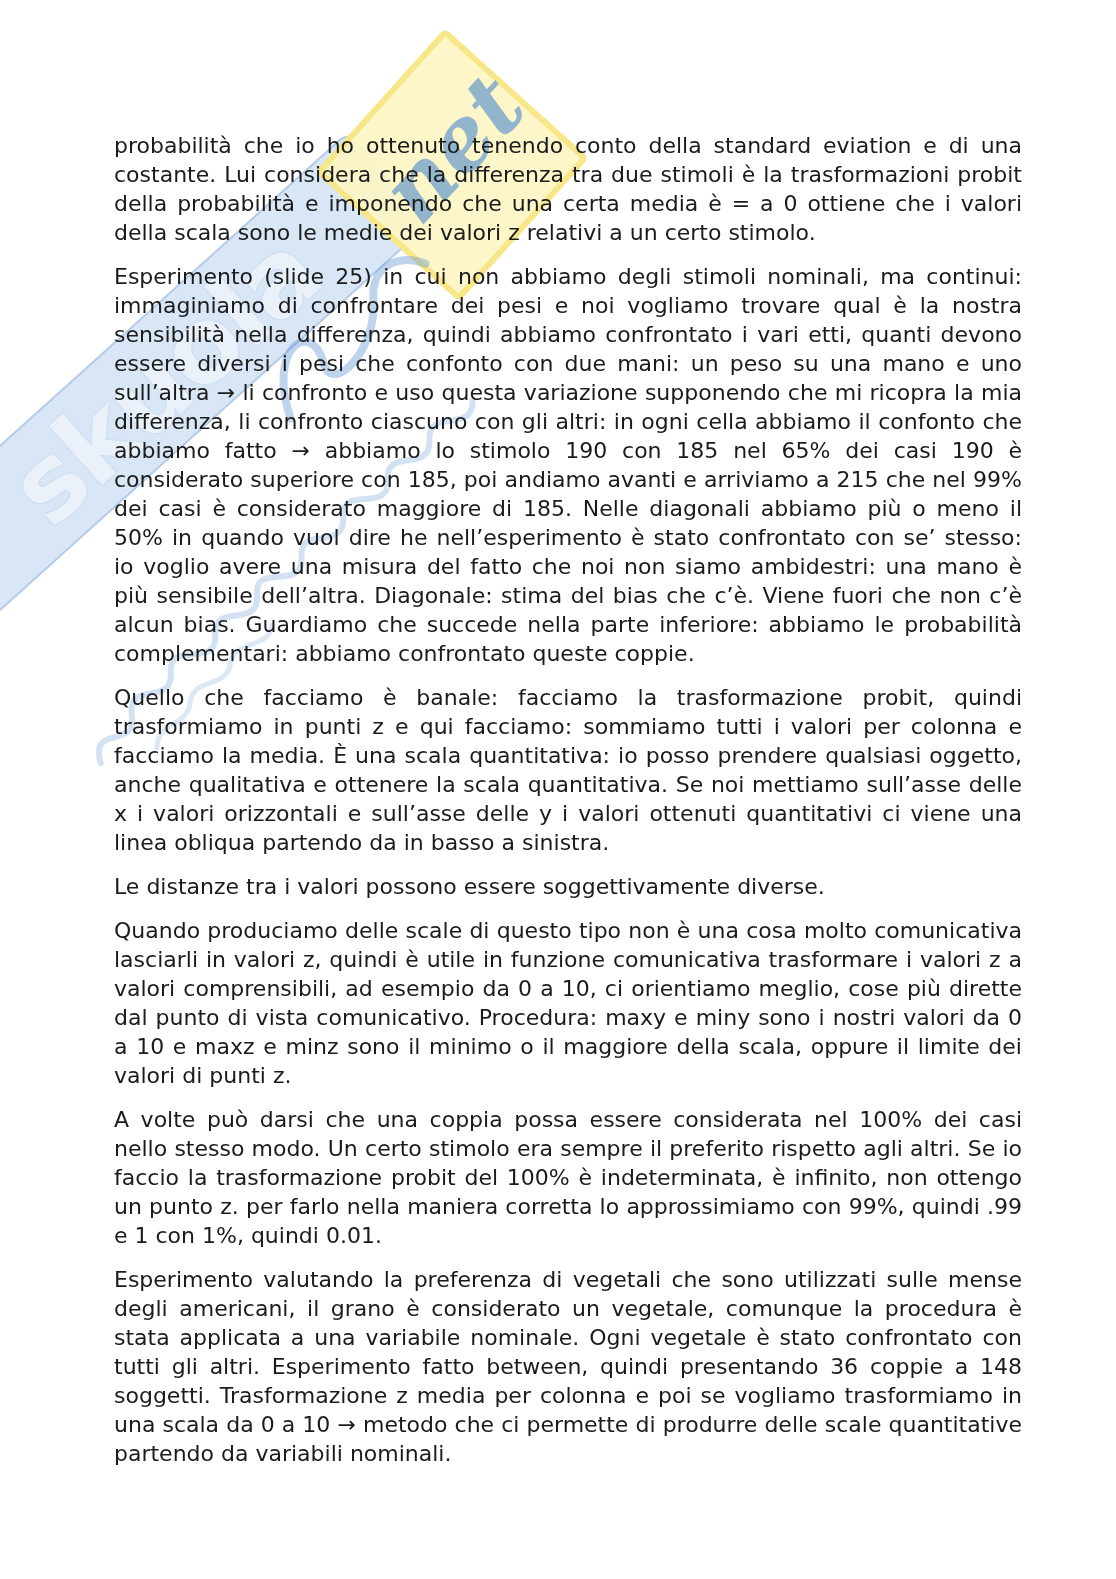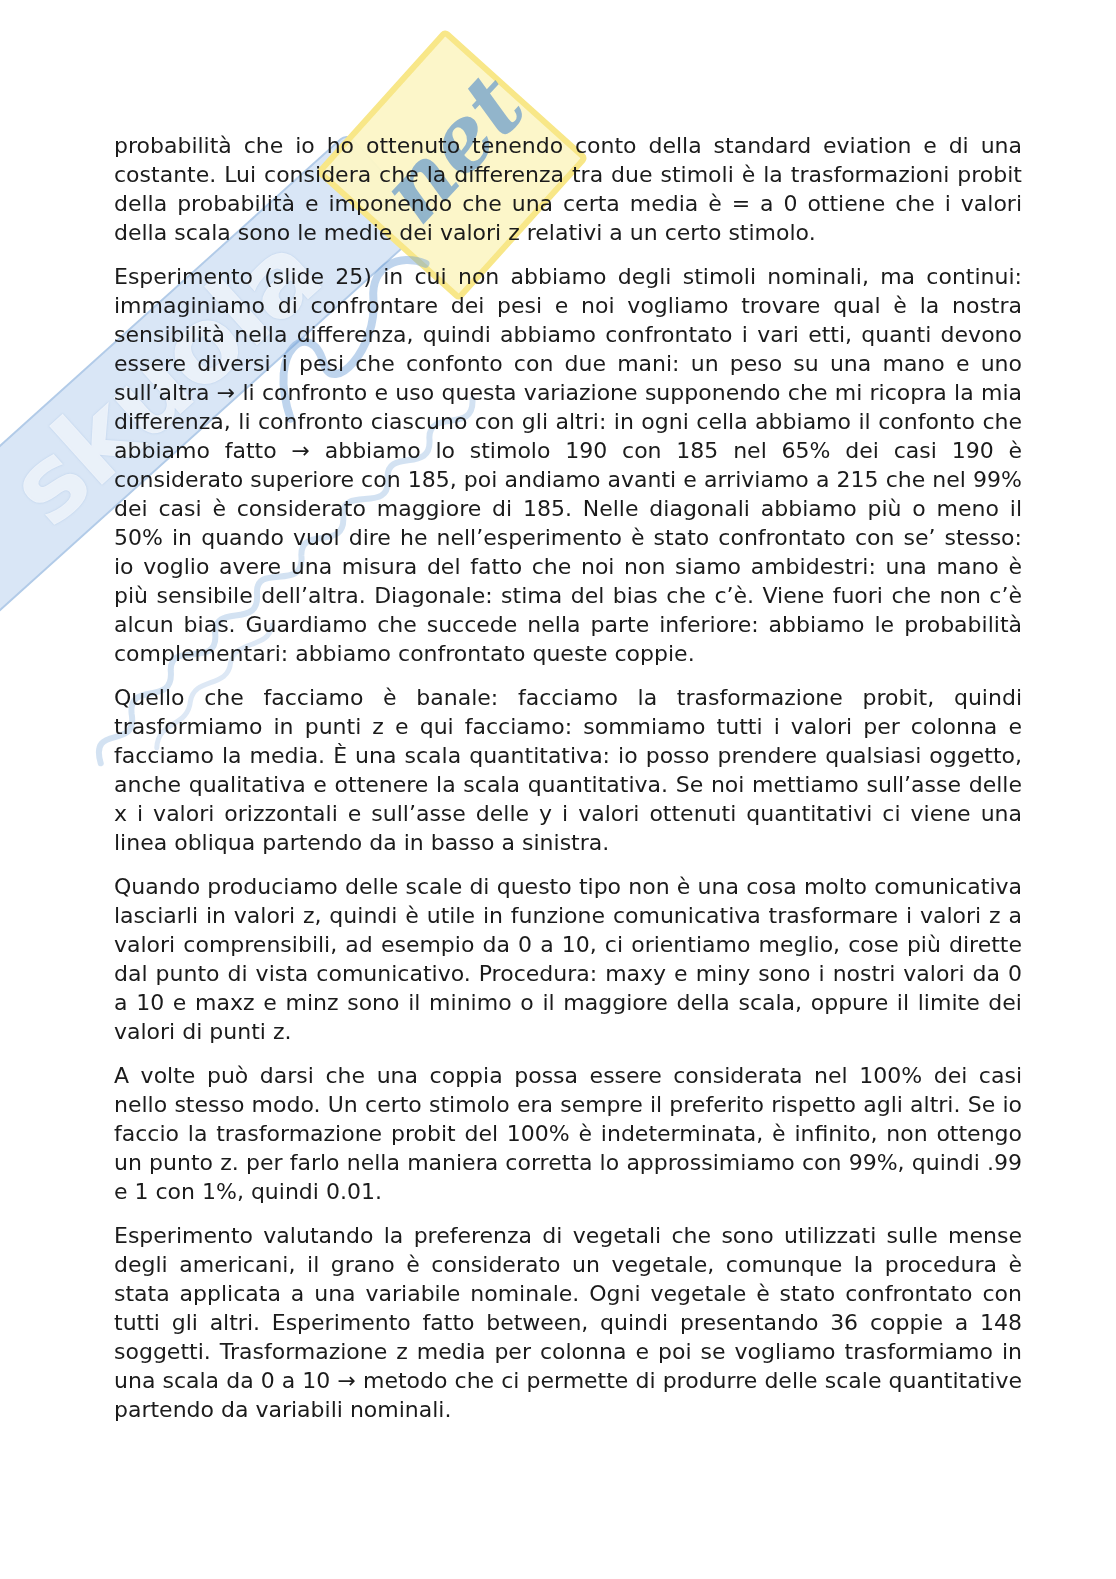--- a/index.html
+++ b/index.html
@@ -128,16 +128,17 @@
       <path d="M60,78 C80,58 96,84 116,66 C136,50 152,82 172,64 C192,50 208,80 228,64" fill="none" stroke="rgba(150,185,225,0.32)" stroke-width="5" stroke-linecap="round"></path>
     </svg>
   </div>
 
 </div>
 
 <div class="content">
   <p>probabilità che io ho ottenuto tenendo conto della standard eviation e di una costante. Lui considera che la differenza tra due stimoli è la trasformazioni probit della probabilità e imponendo che una certa media è = a 0 ottiene che i valori della scala sono le medie dei valori z relativi a un certo stimolo.</p>
   <p>Esperimento (slide 25) in cui non abbiamo degli stimoli nominali, ma continui: immaginiamo di confrontare dei pesi e noi vogliamo trovare qual è la nostra sensibilità nella differenza, quindi abbiamo confrontato i vari etti, quanti devono essere diversi i pesi che confonto con due mani: un peso su una mano e uno sull’altra → li confronto e uso questa variazione supponendo che mi ricopra la mia differenza, li confronto ciascuno con gli altri: in ogni cella abbiamo il confonto che abbiamo fatto → abbiamo lo stimolo 190 con 185 nel 65% dei casi 190 è considerato superiore con 185, poi andiamo avanti e arriviamo a 215 che nel 99% dei casi è considerato maggiore di 185. Nelle diagonali abbiamo più o meno il 50% in quando vuol dire he nell’esperimento è stato confrontato con se’ stesso: io voglio avere una misura del fatto che noi non siamo ambidestri: una mano è più sensibile dell’altra. Diagonale: stima del bias che c’è. Viene fuori che non c’è alcun bias. Guardiamo che succede nella parte inferiore: abbiamo le probabilità complementari: abbiamo confrontato queste coppie.</p>
   <p>Quello che facciamo è banale: facciamo la trasformazione probit, quindi trasformiamo in punti z e qui facciamo: sommiamo tutti i valori per colonna e facciamo la media. È una scala quantitativa: io posso prendere qualsiasi oggetto, anche qualitativa e ottenere la scala quantitativa. Se noi mettiamo sull’asse delle x i valori orizzontali e sull’asse delle y i valori ottenuti quantitativi ci viene una linea obliqua partendo da in basso a sinistra.</p>
+  <p>Le distanze tra i valori possono essere soggettivamente diverse.</p>
   <p>Quando produciamo delle scale di questo tipo non è una cosa molto comunicativa lasciarli in valori z, quindi è utile in funzione comunicativa trasformare i valori z a valori comprensibili, ad esempio da 0 a 10, ci orientiamo meglio, cose più dirette dal punto di vista comunicativo. Procedura: maxy e miny sono i nostri valori da 0 a 10 e maxz e minz sono il minimo o il maggiore della scala, oppure il limite dei valori di punti z.</p>
   <p>A volte può darsi che una coppia possa essere considerata nel 100% dei casi nello stesso modo. Un certo stimolo era sempre il preferito rispetto agli altri. Se io faccio la trasformazione probit del 100% è indeterminata, è infinito, non ottengo un punto z. per farlo nella maniera corretta lo approssimiamo con 99%, quindi .99 e 1 con 1%, quindi 0.01.</p>
   <p>Esperimento valutando la preferenza di vegetali che sono utilizzati sulle mense degli americani, il grano è considerato un vegetale, comunque la procedura è stata applicata a una variabile nominale. Ogni vegetale è stato confrontato con tutti gli altri. Esperimento fatto between, quindi presentando 36 coppie a 148 soggetti. Trasformazione z media per colonna e poi se vogliamo trasformiamo in una scala da 0 a 10 → metodo che ci permette di produrre delle scale quantitative partendo da variabili nominali.</p>
 </div>
 
 </body></html>

